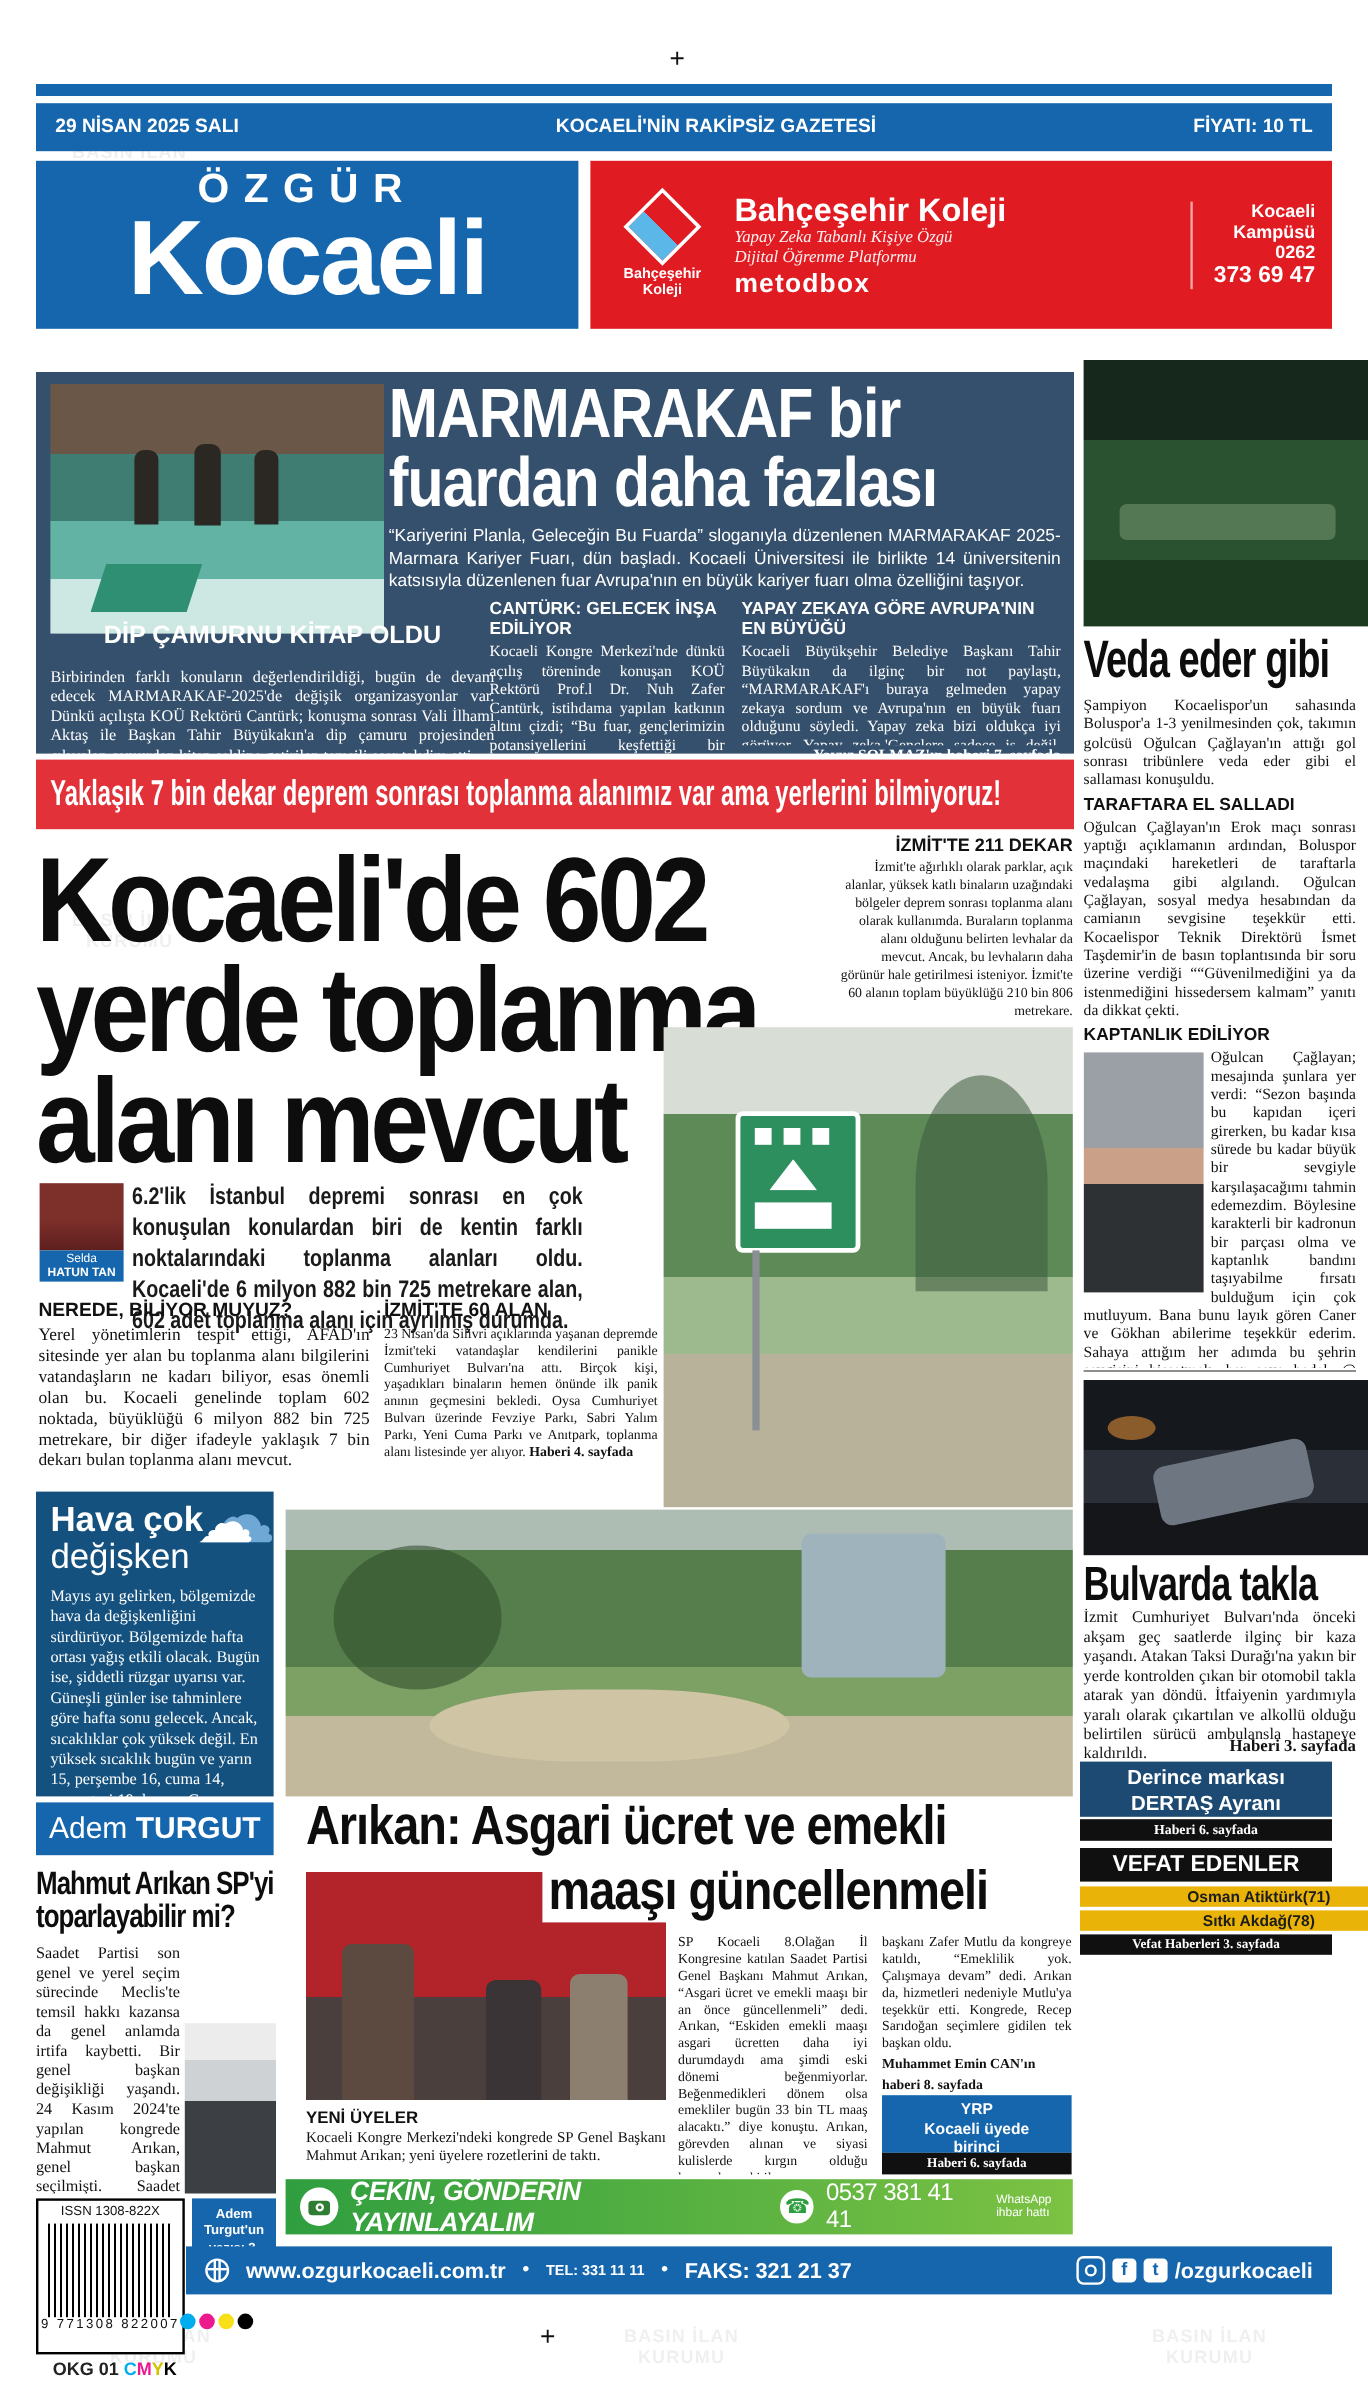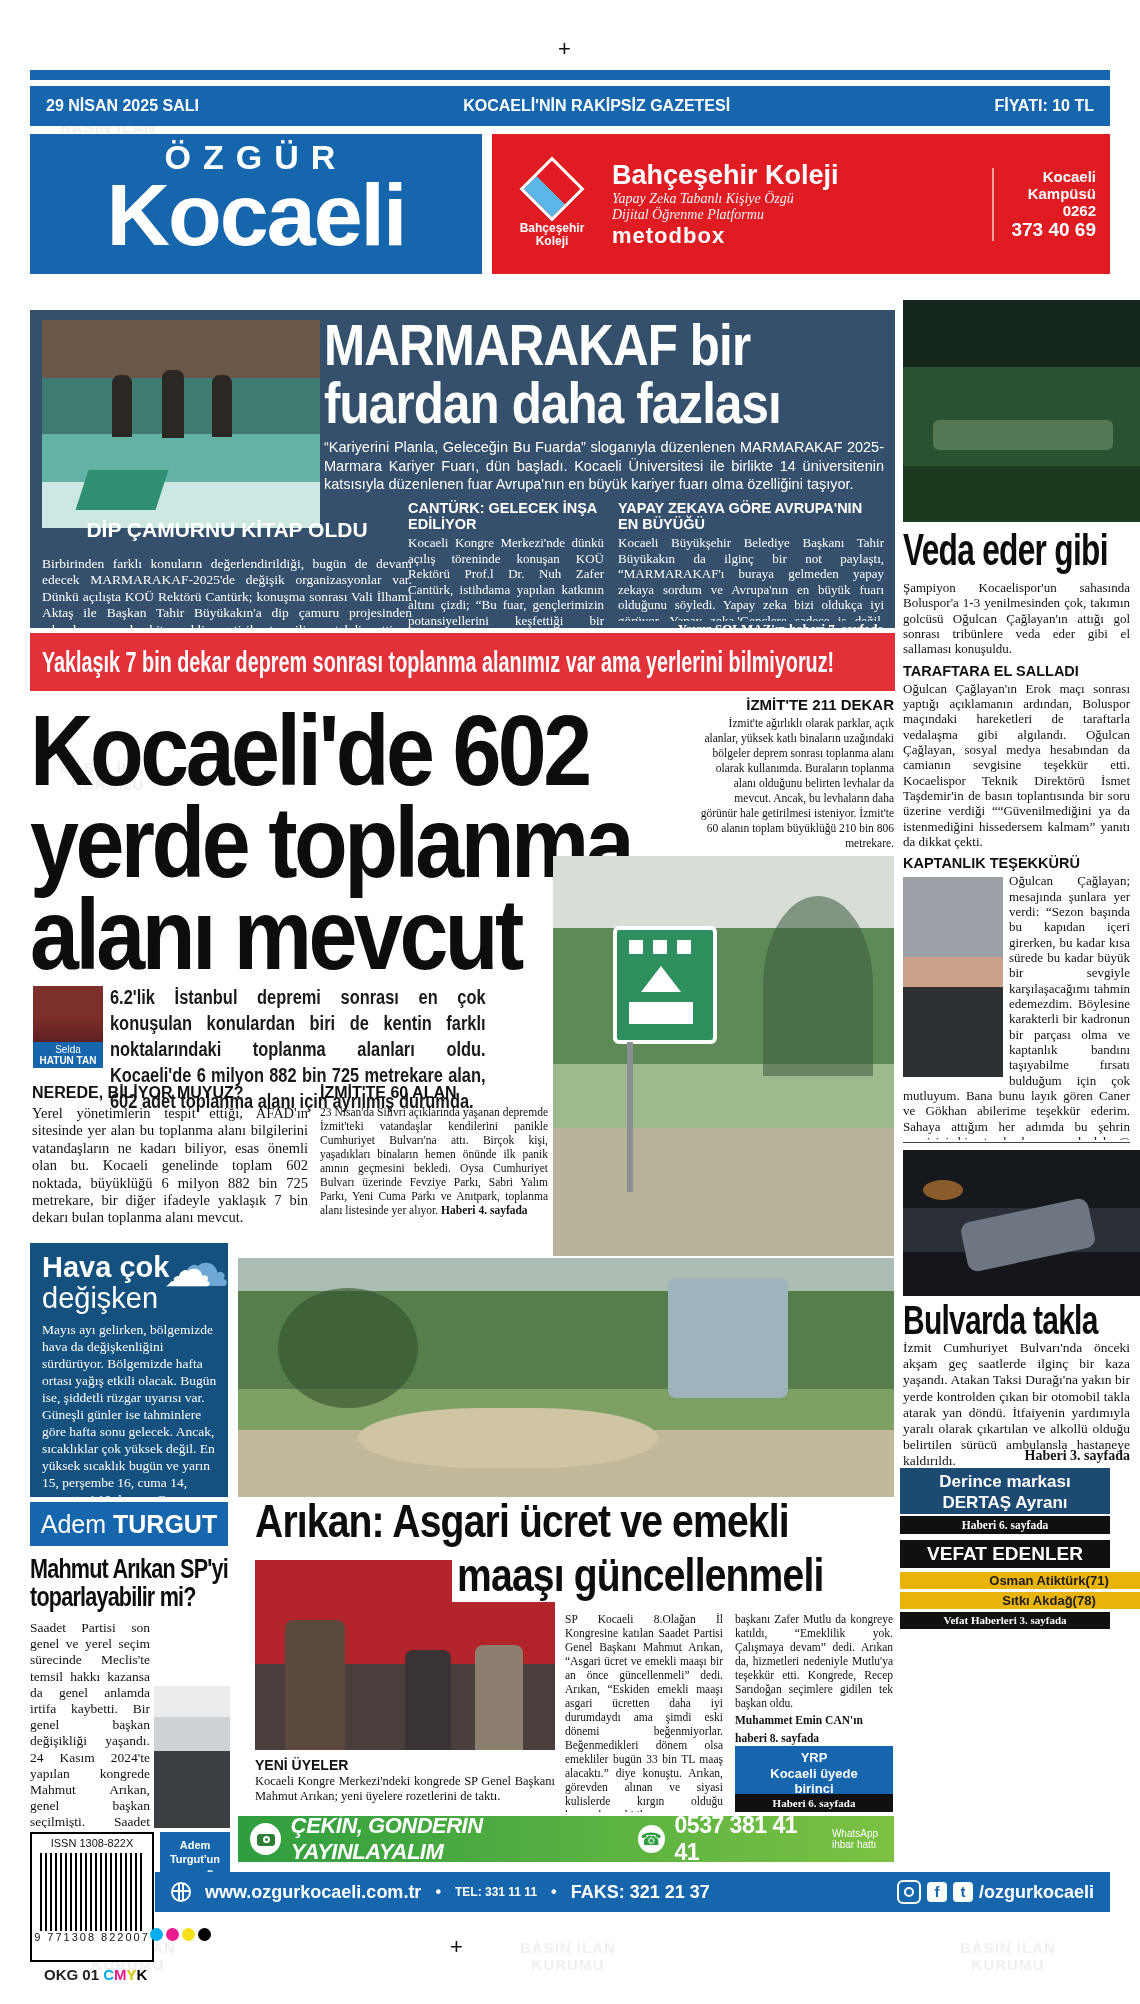--- a/index.html
+++ b/index.html
@@ -62,21 +62,21 @@
     <div style="flex:1">
       <div class="b w" style="font-size:27px">Bahçeşehir Koleji</div>
       <div class="s w" style="font-style:italic;font-size:14px;opacity:.95">Yapay Zeka Tabanlı Kişiye Özgü</div>
       <div class="s w" style="font-style:italic;font-size:14px;opacity:.95">Dijital Öğrenme Platformu</div>
       <div class="w" style="font-weight:800;font-size:22px;letter-spacing:1px">metodbox</div>
     </div>
     <div class="rt" style="width:90px;border-left:2px solid rgba(255,255,255,.6);padding-left:12px">
       <div class="b w" style="font-size:15px">Kocaeli</div>
       <div class="b w" style="font-size:15px">Kampüsü</div>
       <div class="b w" style="font-size:15px">0262</div>
-      <div class="b w" style="font-size:19px">373 40 69</div>
+      <div class="b w" style="font-size:19px">373 69 47</div>
     </div>
   </div>
 
   <div class="abs navy" style="left:30px;top:310px;width:865px;height:318px">
     <div class="abs ph" style="left:12px;top:10px;width:278px;height:208px;background:linear-gradient(180deg,#6b5747 0 28%,#3f7d72 28% 55%,#63b3a5 55% 78%,#cde8e2 78%)">
       <div class="fig" style="left:70px;top:55px;width:20px;height:62px"></div>
       <div class="fig" style="left:120px;top:50px;width:22px;height:68px"></div>
       <div class="fig" style="left:170px;top:55px;width:20px;height:62px"></div>
       <div class="abs" style="left:40px;top:150px;width:80px;height:40px;background:#2e8f73;transform:skewX(-18deg)"></div>
     </div>
@@ -97,21 +97,21 @@
   </div>
 
   <div class="abs ph" style="left:903px;top:300px;width:237px;height:222px;background:linear-gradient(180deg,#16281c 0 30%,#2a5230 30% 75%,#1c3a20 75%)">
     <div class="abs" style="left:30px;top:120px;width:180px;height:30px;background:rgba(210,230,190,.25);border-radius:6px"></div>
   </div>
   <div class="abs" style="left:903px;top:528px;width:227px;height:612px;overflow:hidden">
     <div class="hl cx" style="font-size:44px;transform:scaleX(.72)">Veda eder gibi</div>
     <div class="s j" style="font-size:13px;line-height:1.18;margin-top:8px">Şampiyon Kocaelispor'un sahasında Boluspor'a 1-3 yenilmesinden çok, takımın golcüsü Oğulcan Çağlayan'ın attığı gol sonrası tribünlere veda eder gibi el sallaması konuşuldu.</div>
     <div class="b" style="font-size:14.5px;margin-top:6px">TARAFTARA EL SALLADI</div>
     <div class="s j" style="font-size:13px;line-height:1.18;margin-top:2px">Oğulcan Çağlayan'ın Erok maçı sonrası yaptığı açıklamanın ardından, Boluspor maçındaki hareketleri de taraftarla vedalaşma gibi algılandı. Oğulcan Çağlayan, sosyal medya hesabından da camianın sevgisine teşekkür etti. Kocaelispor Teknik Direktörü İsmet Taşdemir'in de basın toplantısında bir soru üzerine verdiği ““Güvenilmediğini ya da istenmediğini hissedersem kalmam” yanıtı da dikkat çekti.</div>
-    <div class="b" style="font-size:14.5px;margin-top:6px">KAPTANLIK TEŞEKKÜRÜ</div>
+    <div class="b" style="font-size:14.5px;margin-top:6px">KAPTANLIK EDİLİYOR</div>
     <div style="margin-top:2px">
       <div class="ph" style="float:left;width:100px;height:200px;margin:4px 6px 0 0;background:linear-gradient(180deg,#9aa0a5 0 40%,#caa188 40% 55%,#2e3133 55%)"></div>
       <div class="s j" style="font-size:13px;line-height:1.18">Oğulcan Çağlayan; mesajında şunlara yer verdi: “Sezon başında bu kapıdan içeri girerken, bu kadar kısa sürede bu kadar büyük bir sevgiyle karşılaşacağımı tahmin edemezdim. Böylesine karakterli bir kadronun bir parçası olma ve kaptanlık bandını taşıyabilme fırsatı bulduğum için çok mutluyum. Bana bunu layık gören Caner ve Gökhan abilerime teşekkür ederim. Sahaya attığım her adımda bu şehrin sevgisini hissetmek, her şeye bedel. @ Kocaelispor”</div>
     </div>
 
   </div>
   <div class="abs" style="left:903px;top:1142px;width:227px;border-top:1.5px solid #444"></div>
 
   <div class="abs" style="left:30px;top:633px;width:865px;height:58px;background:#e23138;display:flex;align-items:center">
     <span class="w cx" style="font-weight:800;font-size:30px;transform:scaleX(.66);padding-left:18px">Yaklaşık 7 bin dekar deprem sonrası toplanma alanımız var ama yerlerini bilmiyoruz!</span>
@@ -227,21 +227,21 @@
   <div class="abs blackbar ctr w s b" style="left:900px;top:1612px;width:210px;height:17px;font-size:11px;line-height:17px">Vefat Haberleri 3. sayfada</div>
 
 
   <div class="abs" style="left:238px;top:1816px;width:656px;height:46px;background:linear-gradient(90deg,#2f9e3f,#7cc243);display:flex;align-items:center;gap:10px;padding:0 12px;box-sizing:border-box">
     <span class="gb-ic" style="width:32px;height:32px">
       <span class="abs" style="left:7px;top:11px;width:18px;height:12px;background:#2f7d33;border-radius:3px"></span>
       <span class="abs" style="left:13px;top:13px;width:7px;height:7px;border:2px solid #fff;border-radius:50%;box-sizing:border-box"></span>
     </span>
     <span class="w" style="font-weight:800;font-style:italic;font-size:22px;letter-spacing:-.5px">ÇEKİN, GÖNDERİN YAYINLAYALIM</span>
     <span class="gb-ic ctr" style="width:28px;height:28px;margin-left:auto"><span style="color:#2f9e3f;font-size:17px;line-height:28px;font-family:'DejaVu Sans',sans-serif">☎</span></span>
-    <span class="w" style="font-weight:700;font-size:23px;letter-spacing:-.5px">0537 381 41 41</span>
+    <span class="w" style="font-weight:400;font-size:20px;letter-spacing:-.5px">0537 381 41 41</span>
     <span class="w" style="font-size:10px;width:52px;line-height:1.15">WhatsApp ihbar hattı</span>
   </div>
 
   <div class="abs blue" style="left:155px;top:1872px;width:955px;height:40px;display:flex;align-items:center;gap:14px;padding:0 16px;box-sizing:border-box">
     <span style="width:16px;height:16px;border:2px solid #fff;border-radius:50%;position:relative;display:inline-block">
         <span class="abs" style="left:0;top:6px;width:16px;height:2px;background:#fff"></span>
         <span class="abs" style="left:5px;top:0;width:6px;height:16px;border-left:2px solid #fff;border-right:2px solid #fff;box-sizing:border-box"></span>
       </span>
     <span class="b w" style="font-size:18px">www.ozgurkocaeli.com.tr</span>
     <span class="b w">•</span>

